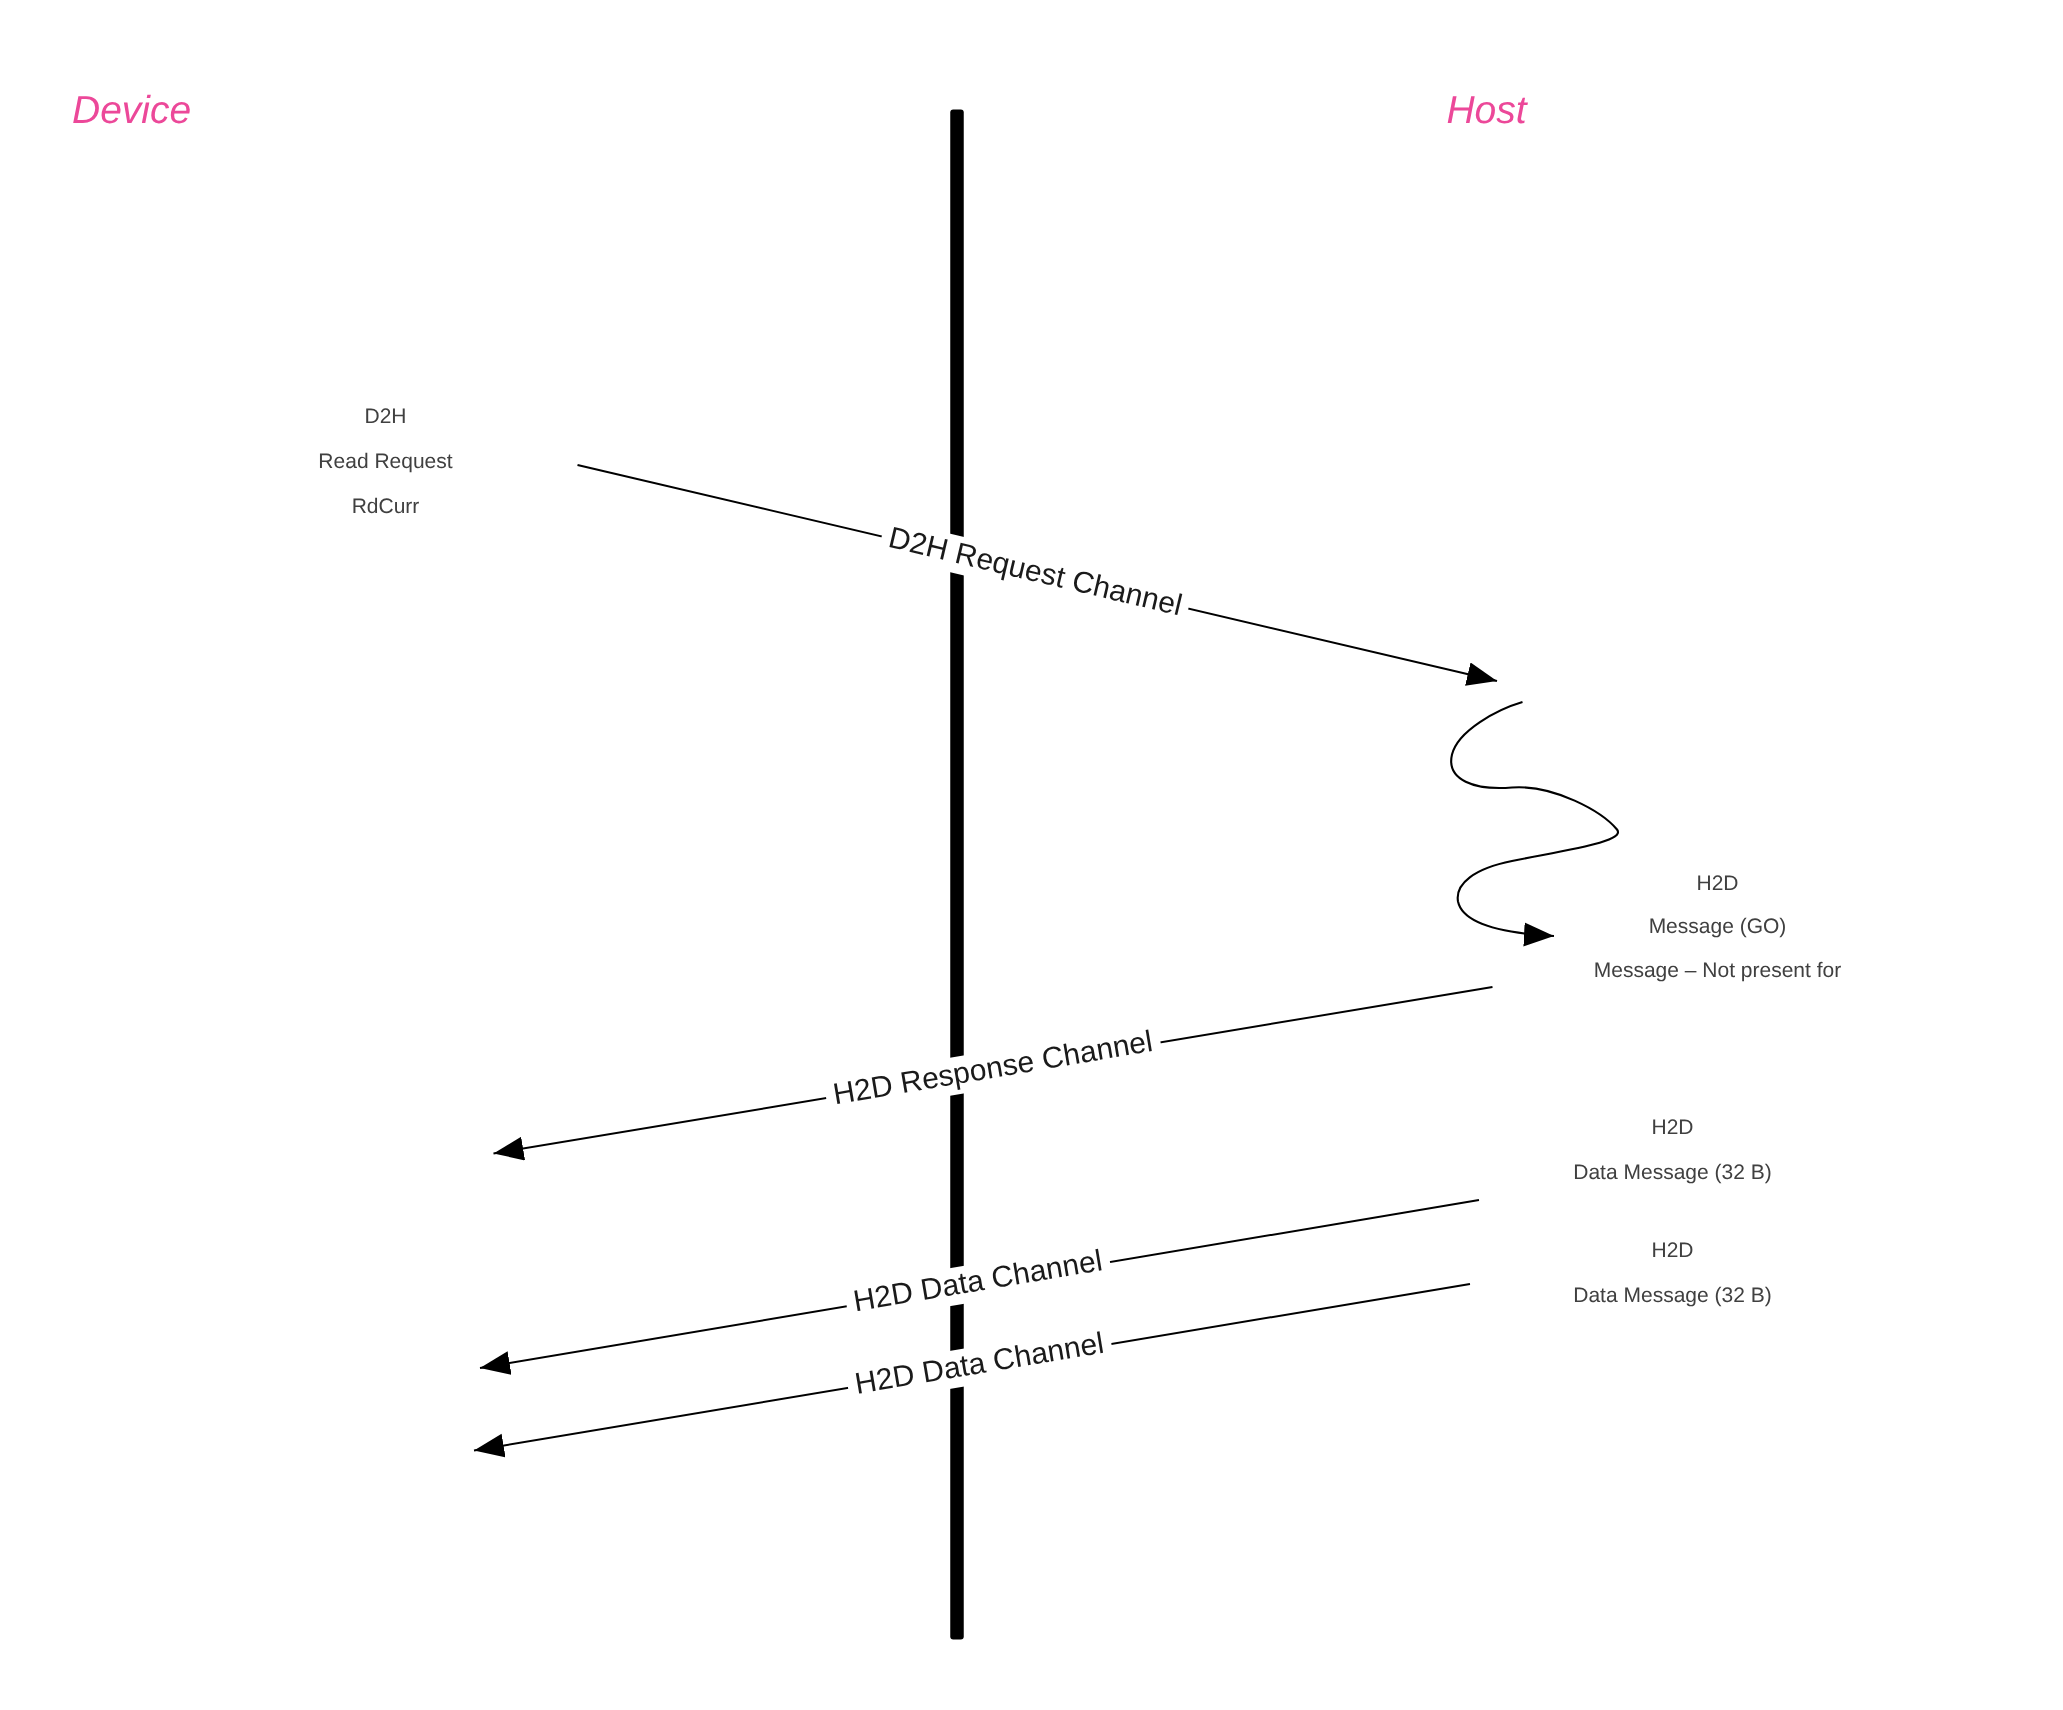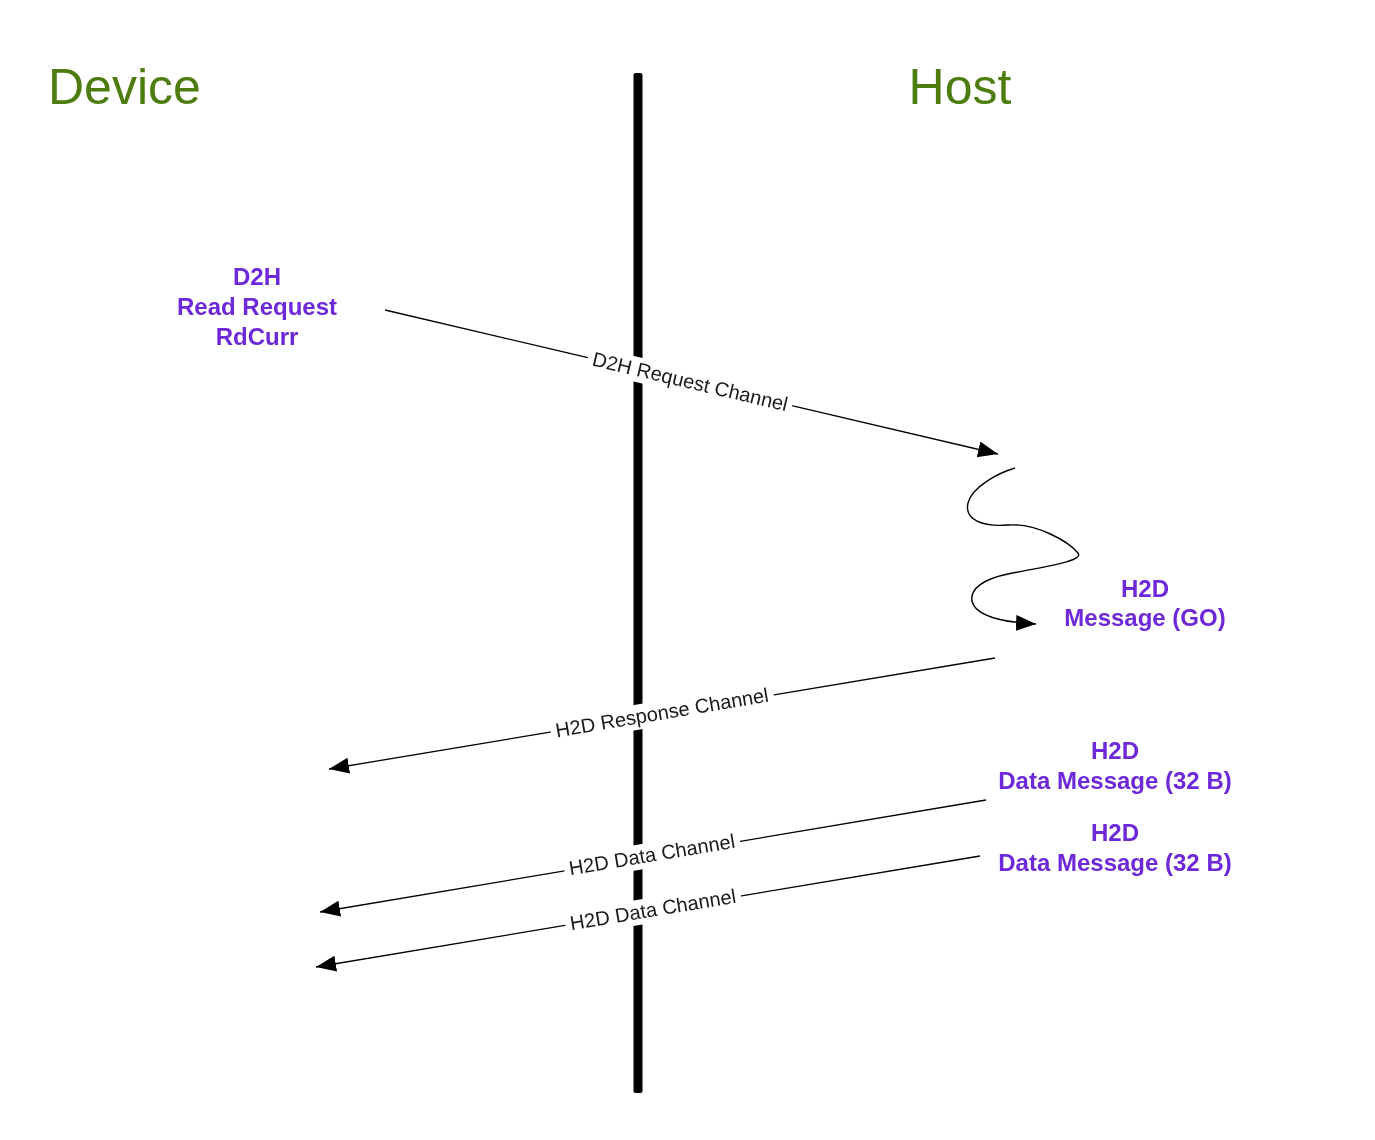--- a/index.html
+++ b/index.html
@@ -18,35 +18,35 @@
   }
   svg.lines {
     position: absolute;
     left: 0;
     top: 0;
     width: 1375px;
     height: 1140px;
   }
   .title {
     position: absolute;
-    font-size: 50px;
-    color: #4d7c0f;
+    font-size: 26px;
+    color: #ec4899;
     white-space: nowrap;
+    font-style: italic;
   }
   .title.device { left: 48px; top: 58px; }
-  .title.host  { left: 960px; top: 58px; transform: translateX(-50%); }
+  .title.host  { left: 991px; top: 58px; transform: translateX(-50%); }
   .msg {
     position: absolute;
     text-align: center;
-    font-size: 24px;
+    font-size: 14px;
     line-height: 30px;
-    color: #6d28d9;
+    color: #404040;
     white-space: nowrap;
     transform: translateX(-50%);
-    font-weight: bold;
   }
   .msg.h2d-response { line-height: 29px; }
   .channel-label {
     position: absolute;
     font-size: 20px;
     color: #1a1a1a;
     background: #ffffff;
     padding: 1px 5px;
     white-space: nowrap;
     transform-origin: center center;
@@ -87,20 +87,21 @@
 
   <div class="msg" style="left:257px; top:262px;">
     <div>D2H</div>
     <div>Read Request</div>
     <div>RdCurr</div>
   </div>
 
   <div class="msg h2d-response" style="left:1145px; top:574px;">
     <div>H2D</div>
     <div>Message (GO)</div>
+    <div>Message – Not present for</div>
   </div>
 
   <div class="msg" style="left:1115px; top:736px;">
     <div>H2D</div>
     <div>Data Message (32 B)</div>
   </div>
 
   <div class="msg" style="left:1115px; top:818px;">
     <div>H2D</div>
     <div>Data Message (32 B)</div>

